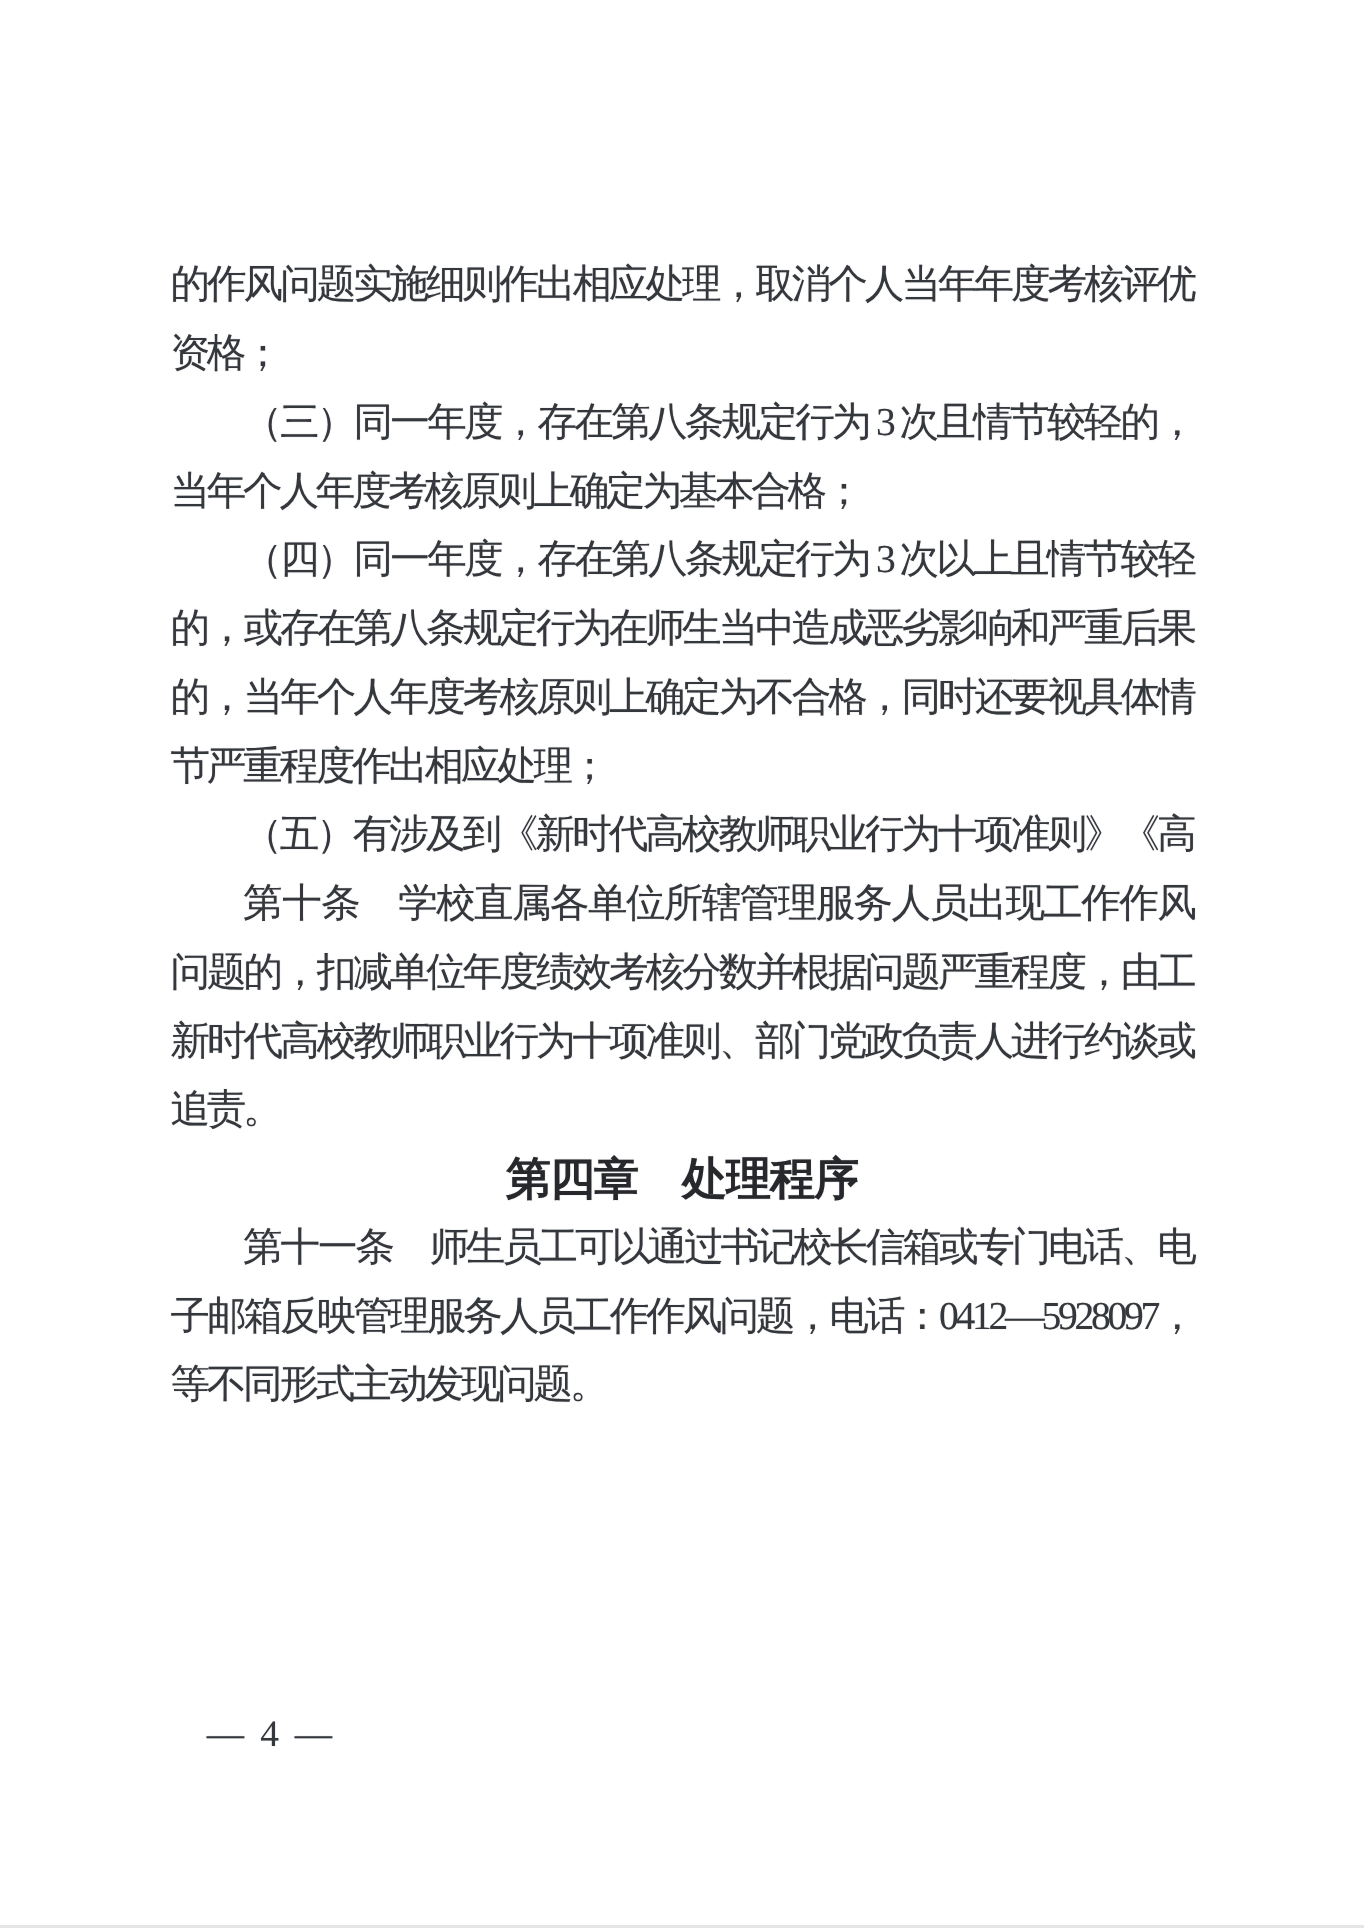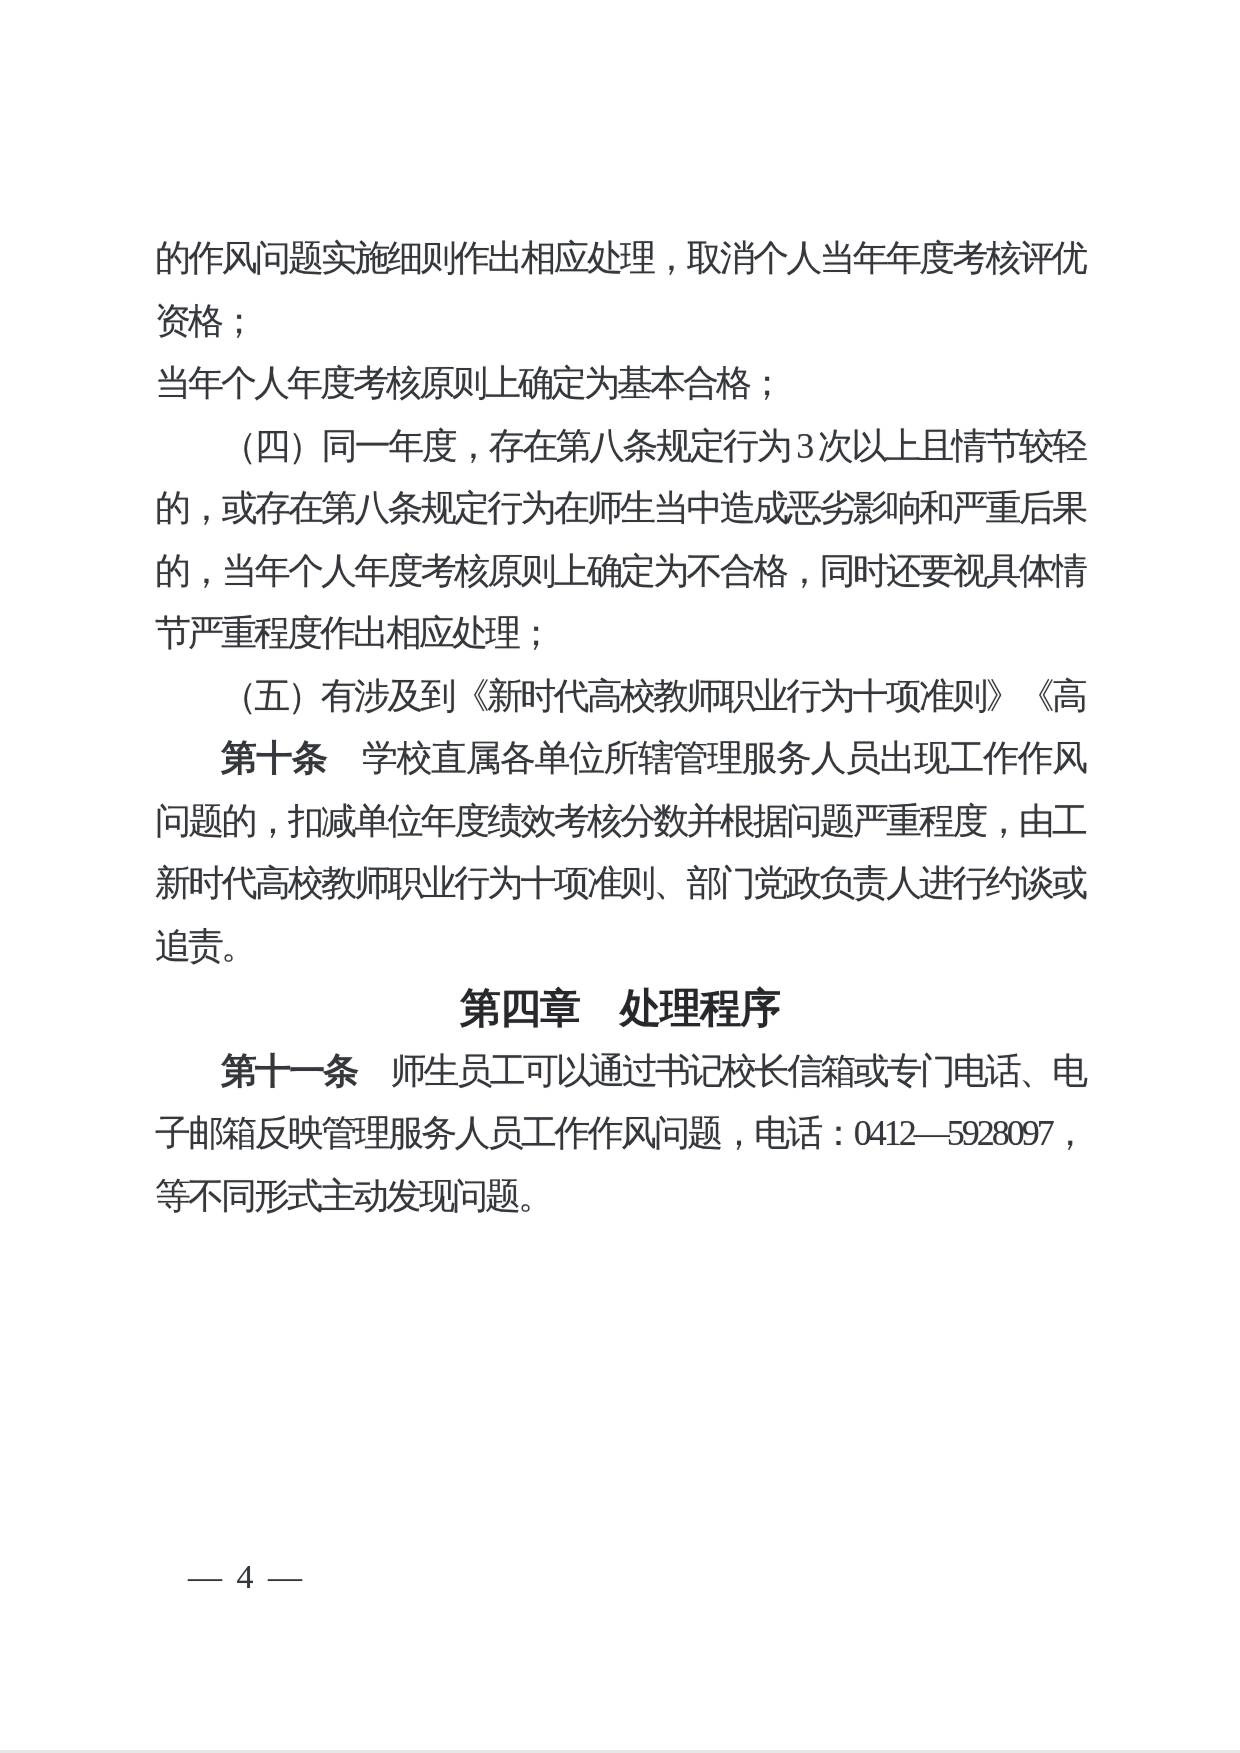--- a/index.html
+++ b/index.html
@@ -38,21 +38,21 @@
   .line.fill {
     white-space: normal;
     text-align: justify;
     text-align-last: justify;
   }
   .line.indent {
     padding-left: 66px;
   }
   .line b {
     font-family: "Liberation Sans", sans-serif;
-    font-weight: 700;
+    font-weight: 400;
     letter-spacing: -2px;
   }
   .line.heading {
     font-family: "Liberation Sans", sans-serif;
     font-weight: 700;
     font-size: 41px;
     letter-spacing: -1px;
     text-align: right;
     text-align-last: center;
     padding-left: 0;
@@ -78,20 +78,21 @@
     opacity: 0.65;
   }
 </style>
 </head>
 <body>
 
 <div class="page">
   <div class="content" id="content">
       <div class="line fill">的作风问题实施细则作出相应处理，取消个人当年年度考核评优</div>
       <div class="line">资格；</div>
+      <div class="line indent fill">（三）同一年度，存在第八条规定行为 3 次且情节较轻的，</div>
       <div class="line">当年个人年度考核原则上确定为基本合格；</div>
       <div class="line indent fill">（四）同一年度，存在第八条规定行为 3 次以上且情节较轻</div>
       <div class="line fill">的，或存在第八条规定行为在师生当中造成恶劣影响和严重后果</div>
       <div class="line fill">的，当年个人年度考核原则上确定为不合格，同时还要视具体情</div>
       <div class="line">节严重程度作出相应处理；</div>
       <div class="line indent fill">（五）有涉及到《新时代高校教师职业行为十项准则》《高</div>
       <div class="line indent fill"><b>第十条</b>　学校直属各单位所辖管理服务人员出现工作作风</div>
       <div class="line fill">问题的，扣减单位年度绩效考核分数并根据问题严重程度，由工</div>
       <div class="line fill">新时代高校教师职业行为十项准则、部门党政负责人进行约谈或</div>
       <div class="line">追责。</div>

